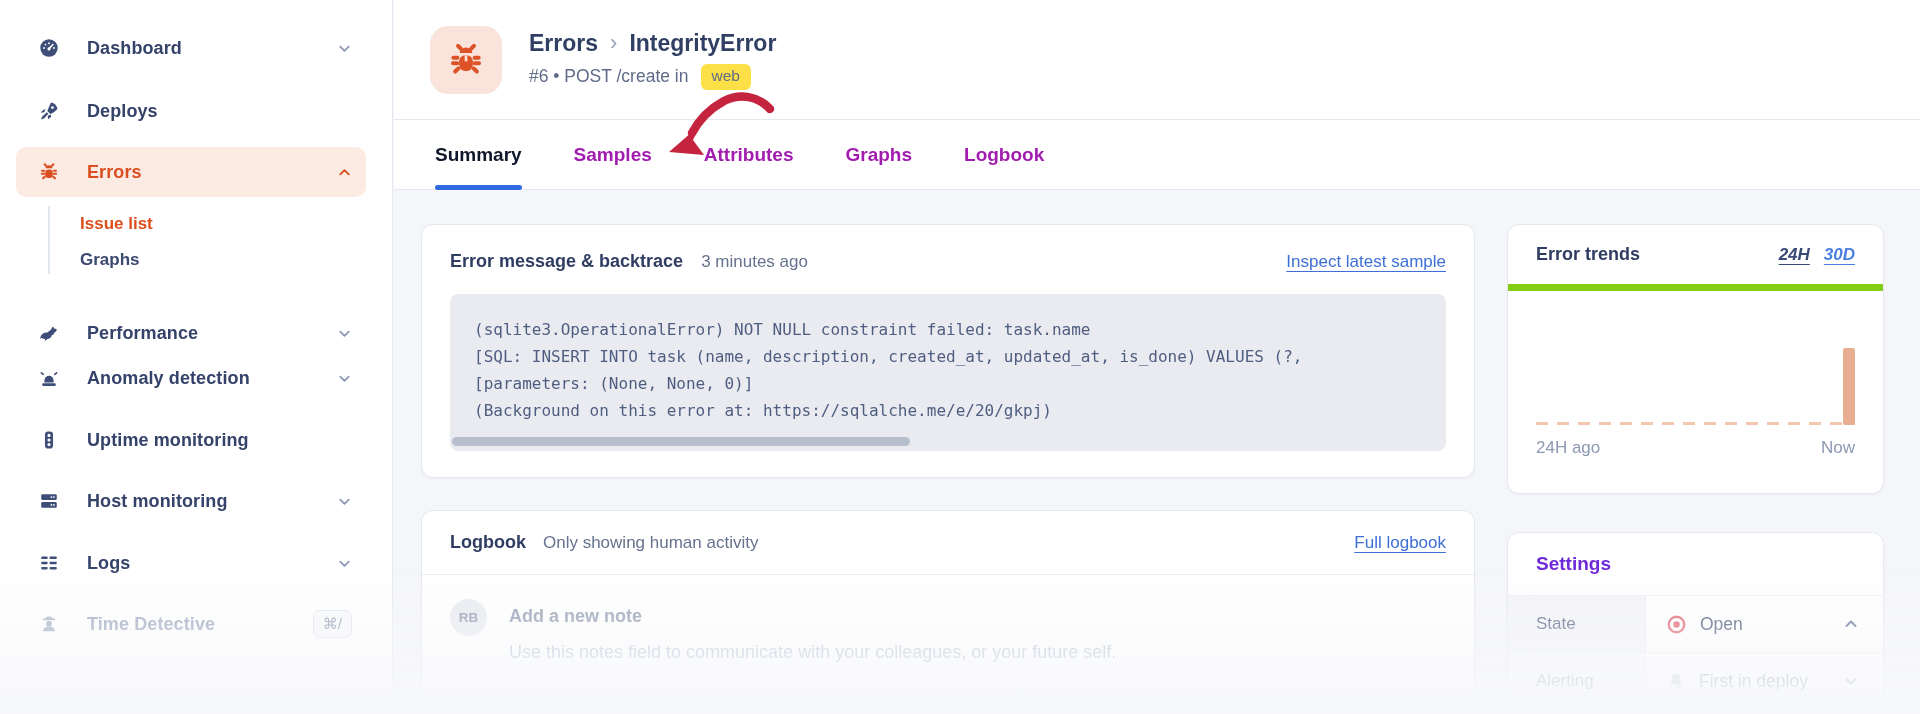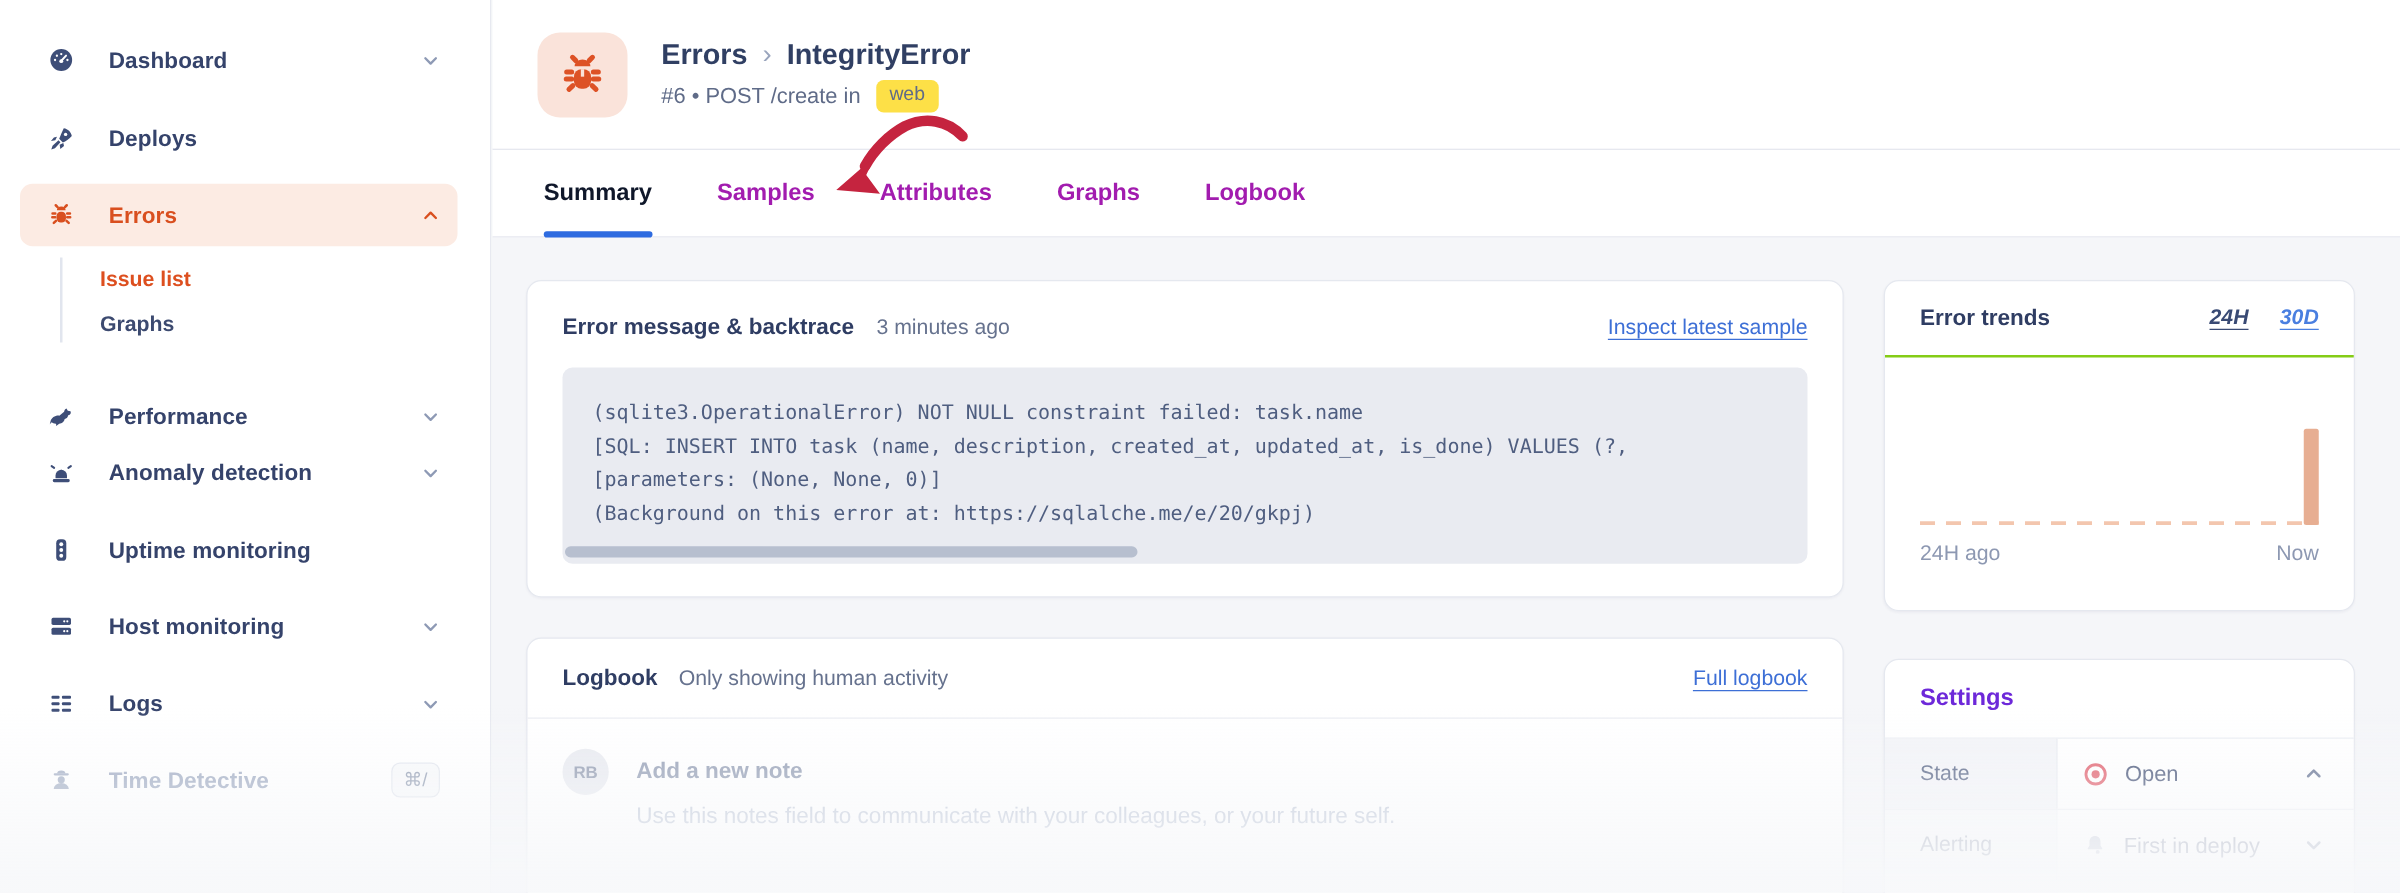--- a/index.html
+++ b/index.html
@@ -98,21 +98,21 @@
   
   .lb-head { display: flex; align-items: baseline; gap: 17px; padding: 21px 28px; border-bottom: 1px solid #eceef3; }
   .note-row { display: flex; gap: 22px; padding: 24px 28px 60px; }
   .avatar {
     width: 37px; height: 37px; border-radius: 50%; background: #e8eaf0; color: #8a94ab;
     font-size: 13.5px; font-weight: 700; display: flex; align-items: center; justify-content: center; flex: none;
   }
   .note-title { font-size: 18px; font-weight: 600; color: #8d98b0; margin-top: 7px; }
   .note-ph { font-size: 18px; color: #bcc5d6; margin-top: 15px; }
   
-  .tr-head { display: flex; align-items: flex-start; padding: 19px 28px; border-bottom: 2px solid #84cc16; gap: 11px; }
+  .tr-head { display: flex; align-items: flex-end; padding: 19px 28px; border-bottom: 7px solid #84cc16; }
   .tr-head .card-title { flex: 1; }
   .range-link { font-size: 17px; font-weight: 600; text-decoration: underline; text-underline-offset: 4px; cursor: pointer; font-style: italic; }
   .range-link.active { color: #394a74; margin-right: 14px; }
   .range-link.alt { color: #4a7fe0; }
   .tr-chart { position: relative; height: 108px; margin: 26px 28px 0; }
   .tr-baseline {
     position: absolute; left: 0; right: 0; bottom: 0; height: 3px;
     background: repeating-linear-gradient(90deg, #f3c6ae 0 12px, transparent 12px 21px);
   }
   .tr-bar { position: absolute; right: 0; bottom: 0; width: 12px; height: 77px; background: #e7ae92; border-radius: 2px; }

